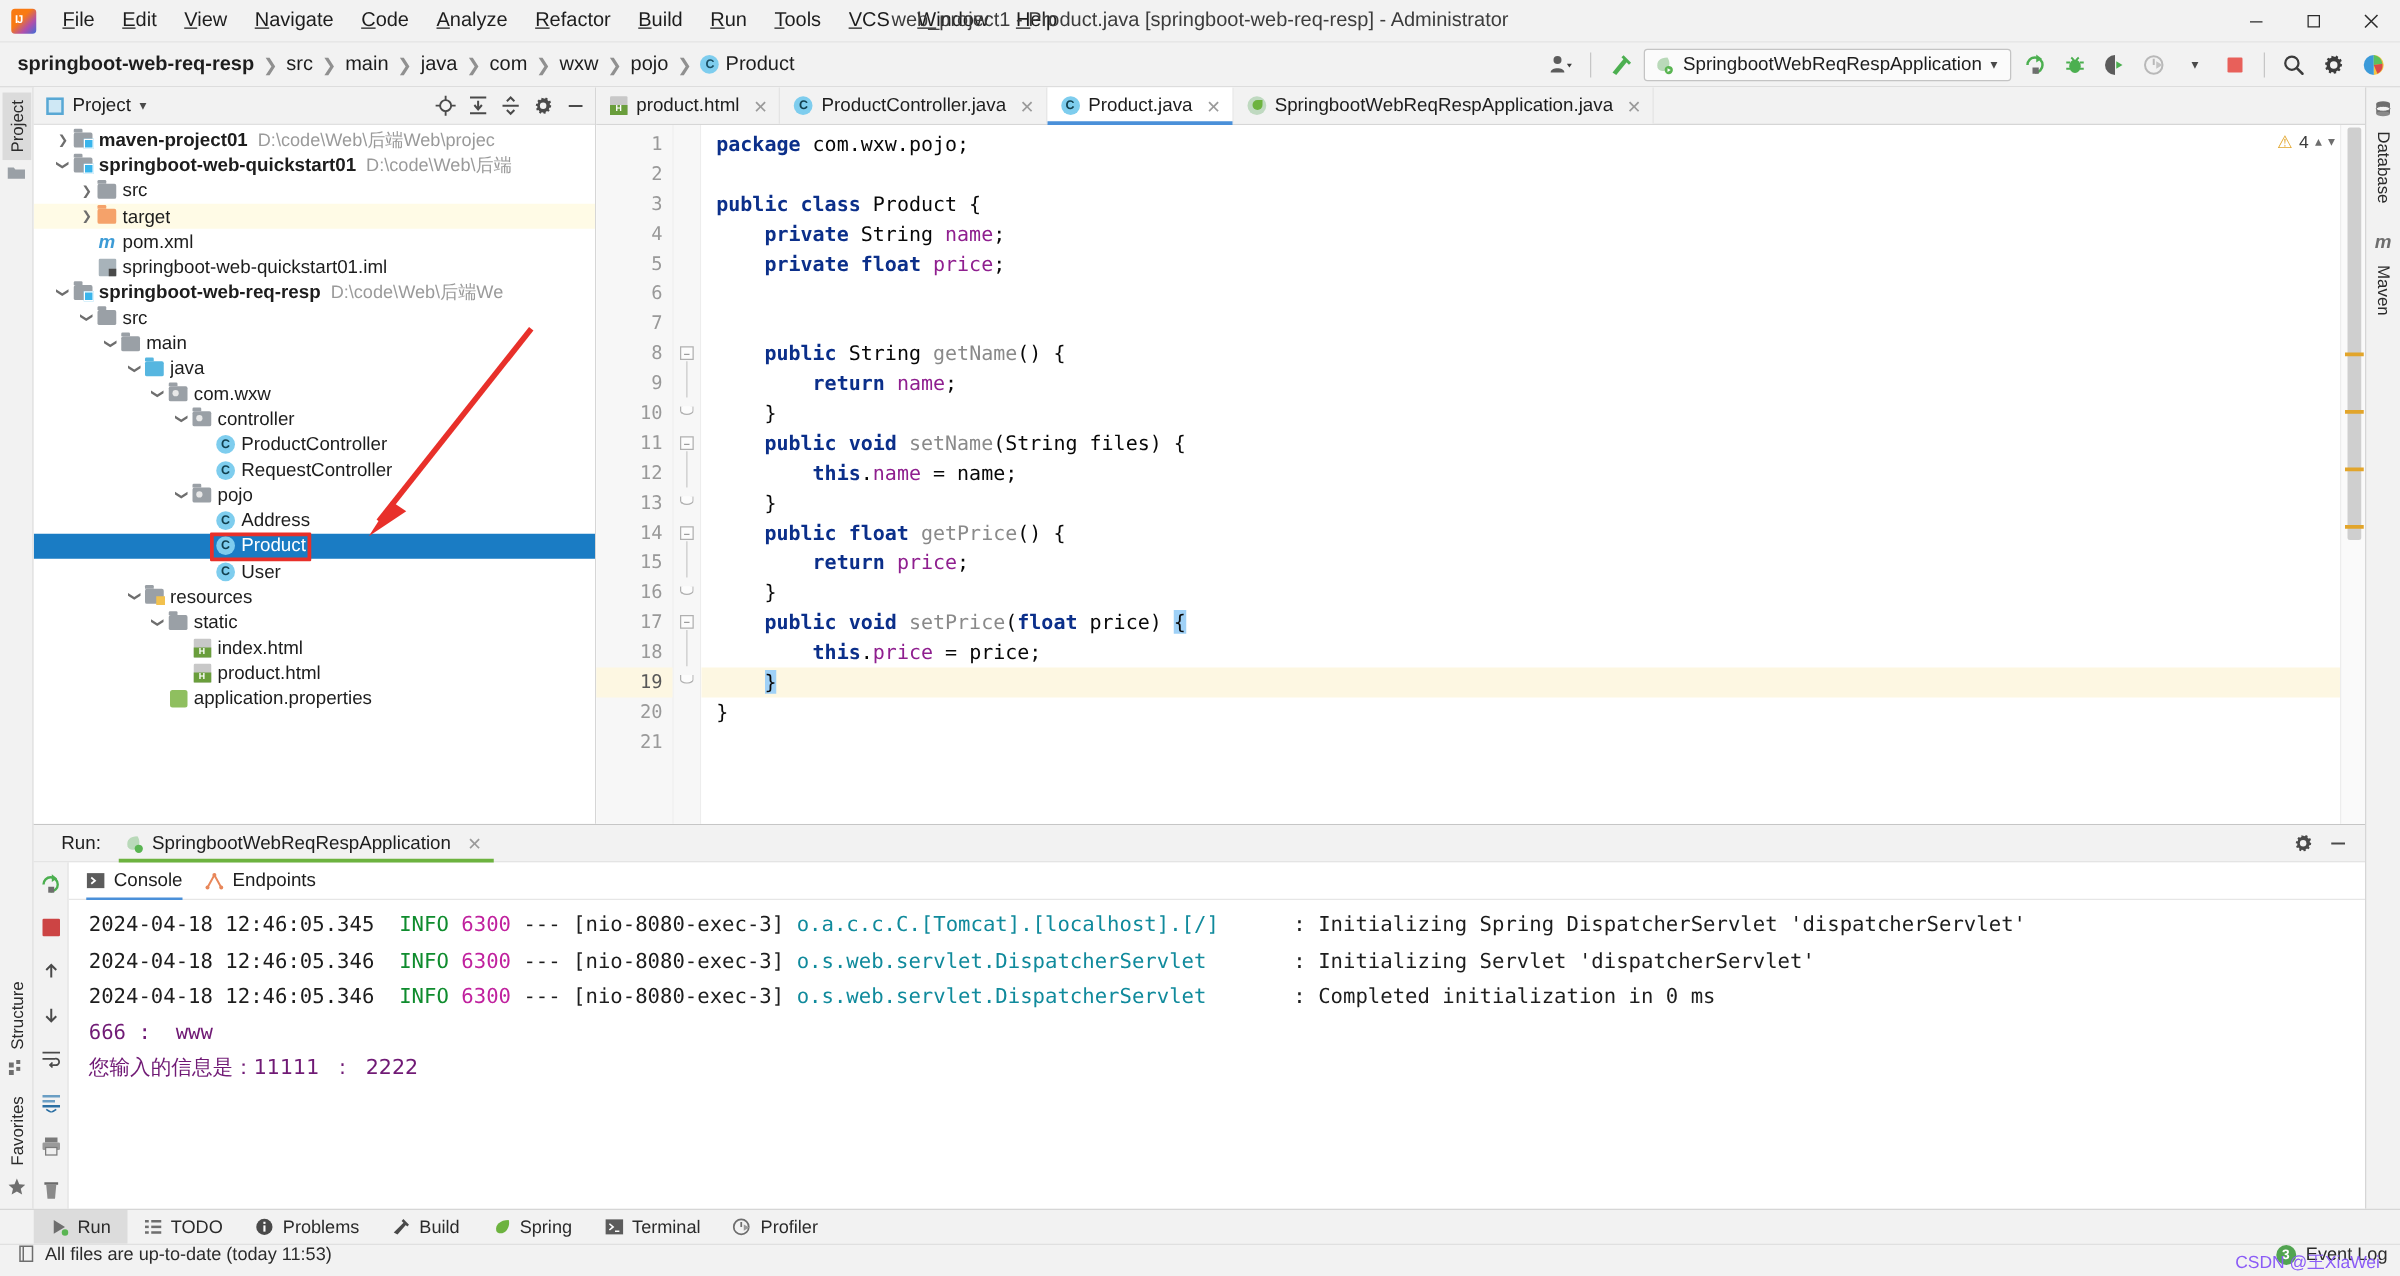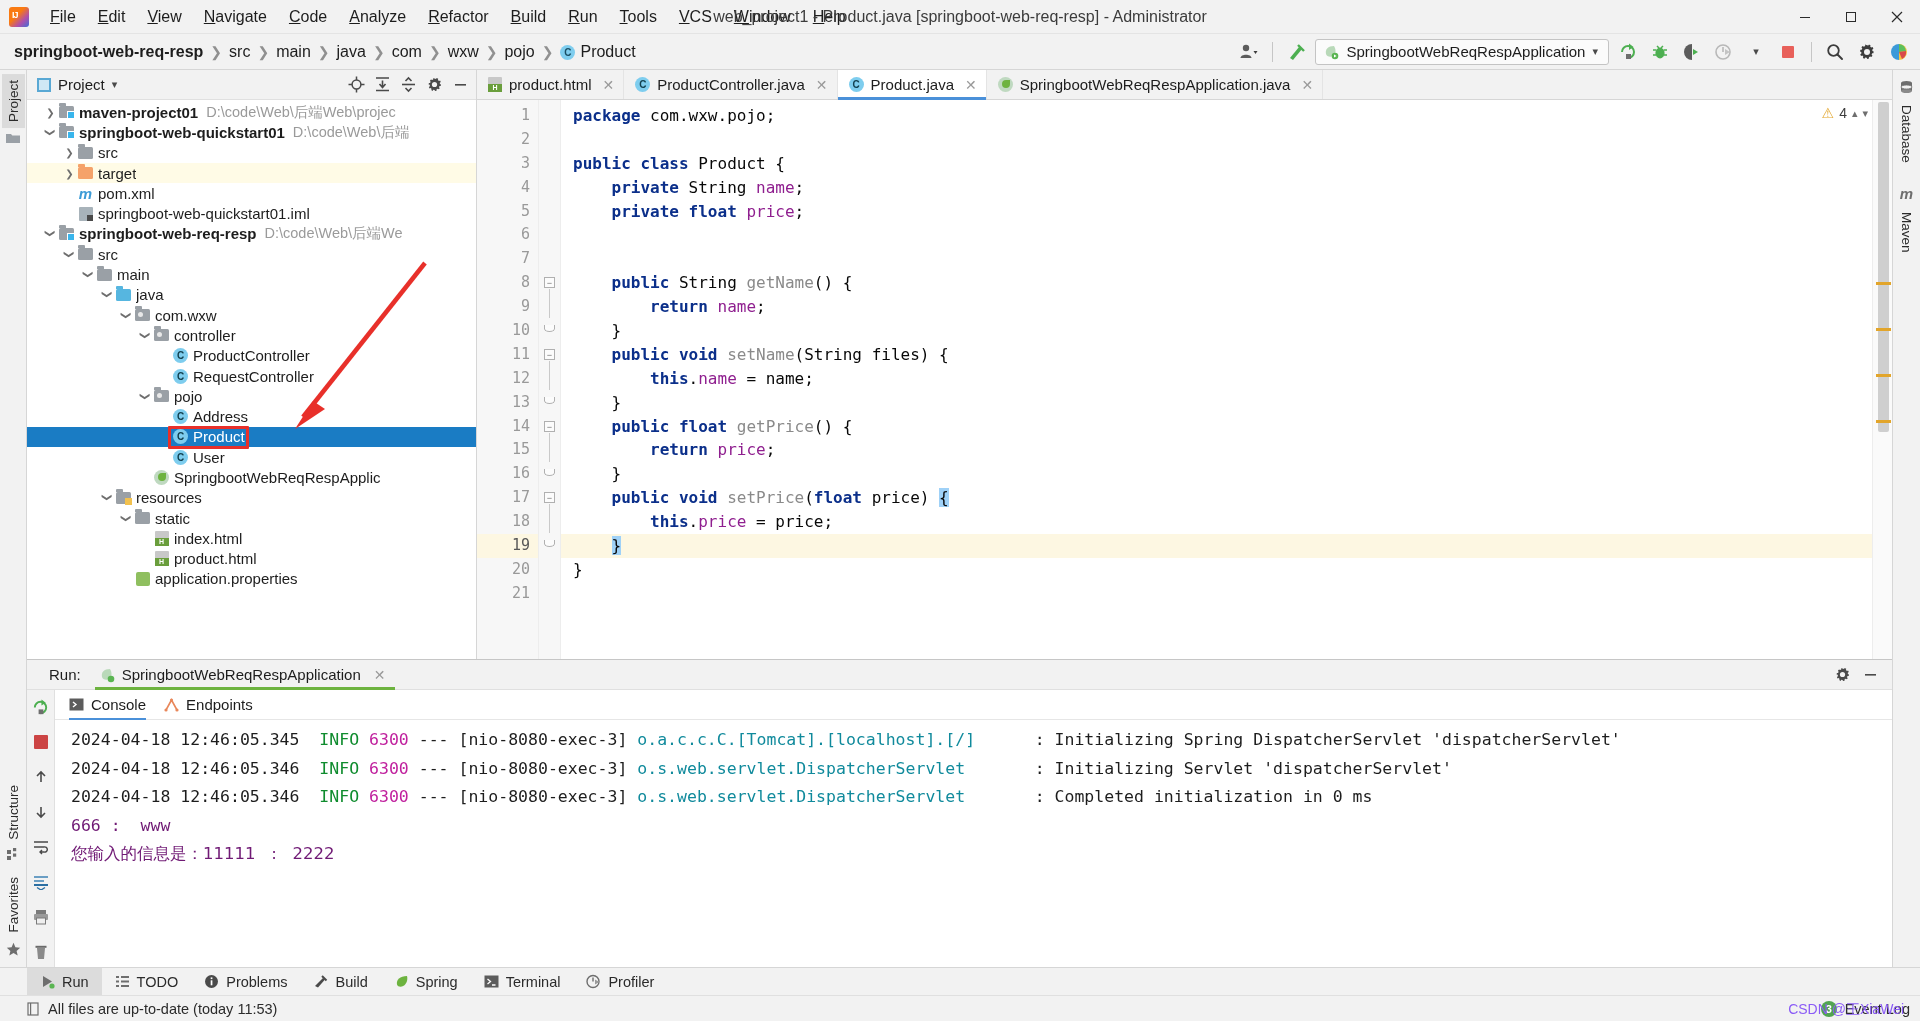--- a/index.html
+++ b/index.html
@@ -283,21 +283,21 @@
   .toolbar-bottom {
     height: 28px; flex: 0 0 28px; background: #f2f2f2; border-top: 1px solid #d6d6d6;
     display: flex; align-items: stretch; padding-left: 27px;
   }
   .bb {
     display: flex; align-items: center; gap: 7px; padding: 0 13px; font-size: 14.5px; color: #2b2b2b;
   }
   .bb.sel { background: #dcdcdc; }
   .statusbar {
     height: 26px; flex: 0 0 26px; background: #f2f2f2; border-top: 1px solid #e0e0e0;
-    display: flex; align-items: center; padding: 0 10px 0 26px; font-size: 14.5px; color: #2b2b2b;
+    display: flex; align-items: flex-start; padding: 0 10px 0 14px; font-size: 14.5px; color: #2b2b2b;
   }
   .status-right { margin-left: auto; display: flex; align-items: center; gap: 8px; }
   .ev-count {
     width: 16px; height: 16px; border-radius: 50%; background: #52a451; color: #fff;
     font-size: 11px; display: flex; align-items: center; justify-content: center; font-weight: bold;
   }
   .watermark {
     position: absolute; right: 16px; bottom: 2px; font-size: 14px; color: #8b5cf6;
     font-family: "Liberation Sans", sans-serif;
   }
@@ -646,27 +646,20 @@
                   <span class="badge-c">C</span>
                 </span>
                 <span class="lbl">Product</span>
               </div>
               <div class="row" style="padding-left: 130px;">
                 <span class="twisty"></span>
                 <span class="ic">
                   <span class="badge-c">C</span>
                 </span>
                 <span class="lbl">User</span>
-              </div>
-              <div class="row" style="padding-left: 111px;">
-                <span class="twisty"></span>
-                <span class="ic">
-                  <span class="badge-spring"></span>
-                </span>
-                <span class="lbl">SpringbootWebReqRespApplic</span>
               </div>
               <div class="row" style="padding-left: 73px;">
                 <span class="twisty" style="transform: rotate(90deg);">❯</span>
                 <span class="ic">
                   <span class="f f-gray f-res"></span>
                 </span>
                 <span class="lbl">resources</span>
               </div>
               <div class="row" style="padding-left: 92px;">
                 <span class="twisty" style="transform: rotate(90deg);">❯</span>

